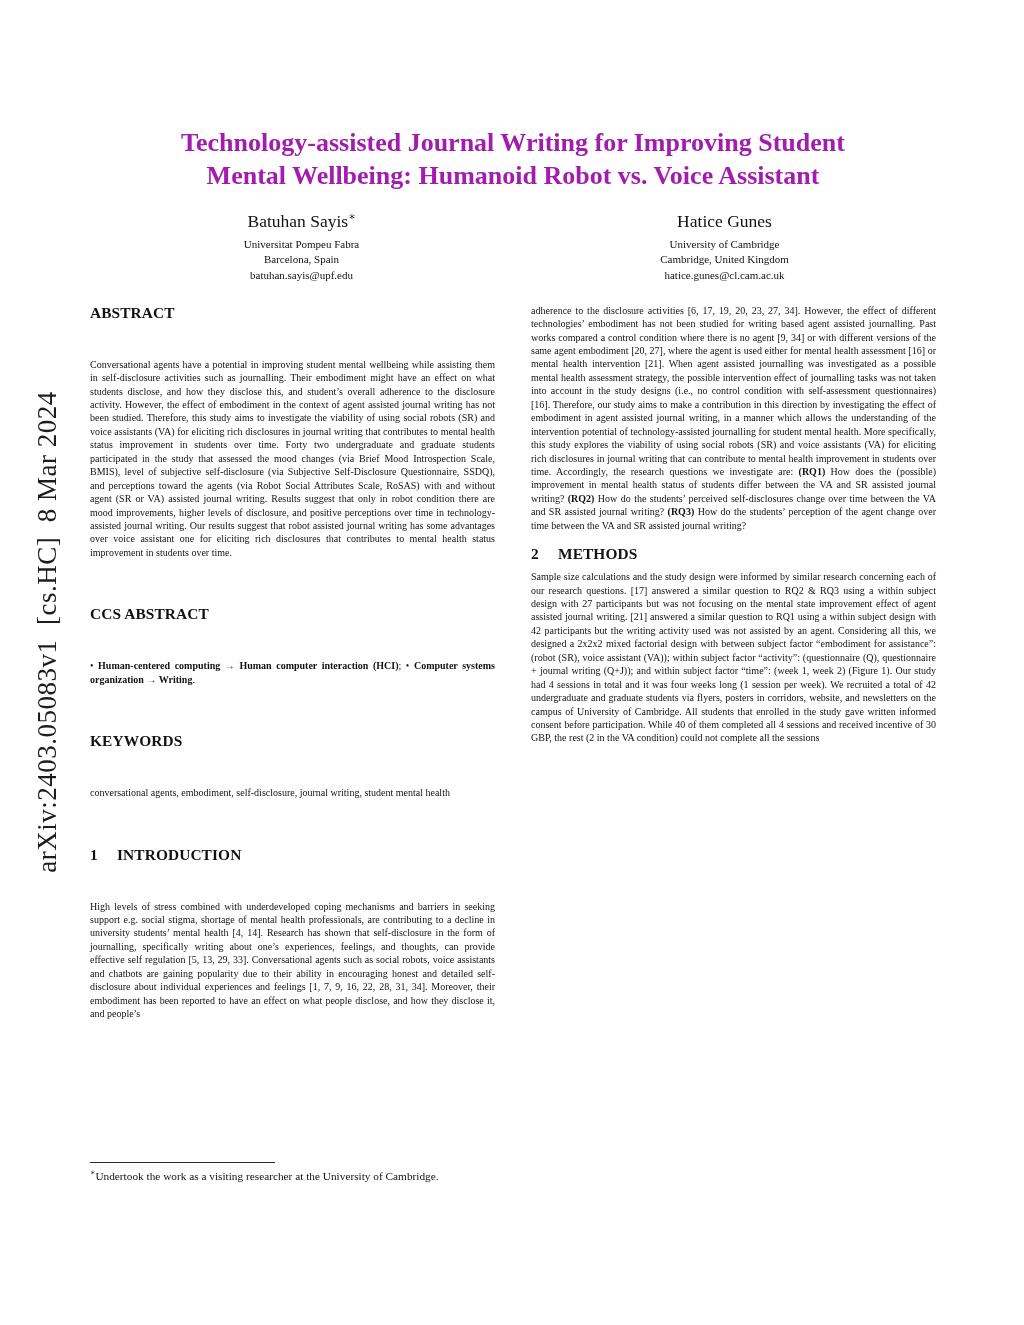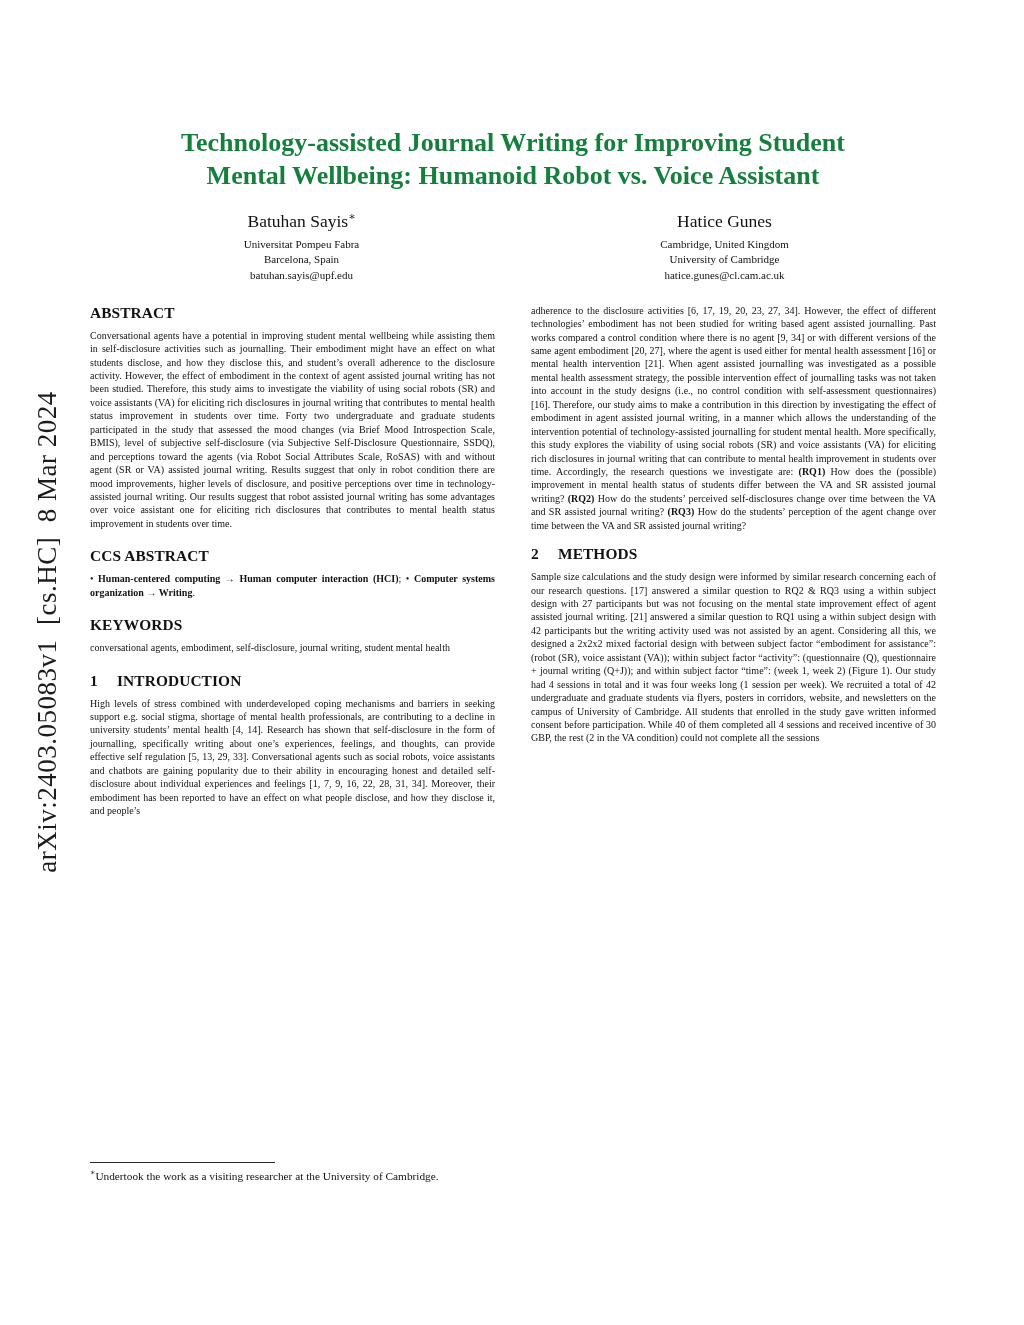--- a/index.html
+++ b/index.html
@@ -29,38 +29,38 @@
     left: 90px;
     top: 0;
     width: 846px;
   }
   .title {
     margin: 126px 0 0 0;
     text-align: center;
     font-size: 26px;
     font-weight: bold;
     line-height: 1.27;
-    color: #15803d;
+    color: #a21caf;
   }
   .authors {
     display: flex;
     margin-top: 18px;
   }
   .author-block { width: 50%; text-align: center; }
   .author-name { font-size: 17.5px; margin-bottom: 5px; }
   .author-name sup { font-size: 62%; }
   .author-line { font-size: 11px; line-height: 1.42; }
   .columns {
     display: flex;
     gap: 36px;
     margin-top: 20px;
     min-height: 880px;
     align-items: stretch;
   }
-  .col { width: 405px; }
+  .col { width: 405px; gap: 29px; }
   .col-left { display: flex; flex-direction: column; }
   .body-text {
     font-size: 10px;
     line-height: 1.345;
     text-align: justify;
     margin: 0 0 4px 0;
     hyphens: auto;
   }
   .sec-heading {
     font-size: 15.4px;
@@ -102,22 +102,22 @@
 
     <div class="authors">
       <div class="author-block">
         <div class="author-name"><span>Batuhan Sayis</span><sup>∗</sup></div>
         <div class="author-line">Universitat Pompeu Fabra</div>
         <div class="author-line">Barcelona, Spain</div>
         <div class="author-line">batuhan.sayis@upf.edu</div>
       </div>
       <div class="author-block">
         <div class="author-name"><span>Hatice Gunes</span><sup></sup></div>
+        <div class="author-line">University of Cambridge</div>
         <div class="author-line">Cambridge, United Kingdom</div>
-        <div class="author-line">University of Cambridge</div>
         <div class="author-line">hatice.gunes@cl.cam.ac.uk</div>
       </div>
     </div>
 
     <div class="columns">
 
       <div class="col col-left">
         <h2 class="sec-heading">ABSTRACT</h2>
         <p class="body-text">Conversational agents have a potential in improving student mental wellbeing while assisting them in self-disclosure activities such as journalling. Their embodiment might have an effect on what students disclose, and how they disclose this, and student’s overall adherence to the disclosure activity. However, the effect of embodiment in the context of agent assisted journal writing has not been studied. Therefore, this study aims to investigate the viability of using social robots (SR) and voice assistants (VA) for eliciting rich disclosures in journal writing that contributes to mental health status improvement in students over time. Forty two undergraduate and graduate students participated in the study that assessed the mood changes (via Brief Mood Introspection Scale, BMIS), level of subjective self-disclosure (via Subjective Self-Disclosure Questionnaire, SSDQ), and perceptions toward the agents (via Robot Social Attributes Scale, RoSAS) with and without agent (SR or VA) assisted journal writing. Results suggest that only in robot condition there are mood improvements, higher levels of disclosure, and positive perceptions over time in technology-assisted journal writing. Our results suggest that robot assisted journal writing has some advantages over voice assistant one for eliciting rich disclosures that contributes to mental health status improvement in students over time.</p>
 

